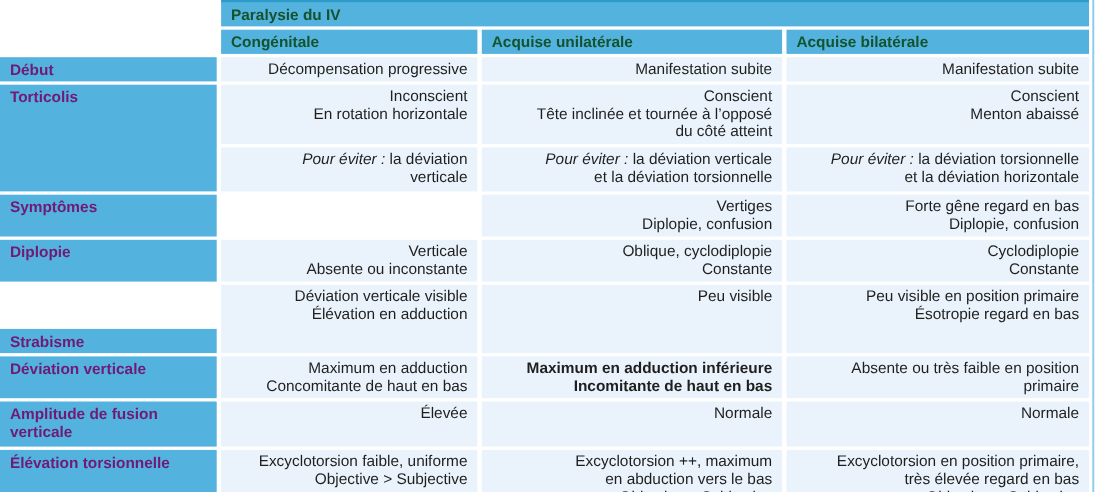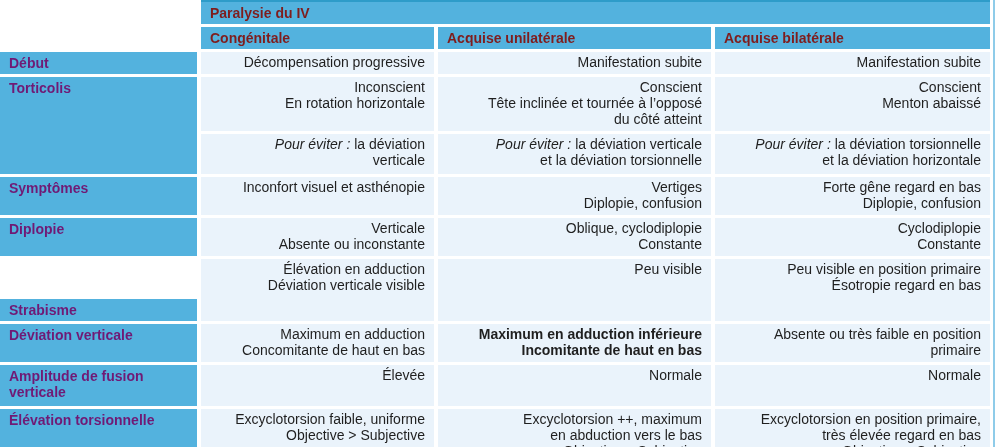--- a/index.html
+++ b/index.html
@@ -25,21 +25,21 @@
   }
   .grid{
     display:grid;
     grid-template-columns:197px 233px 273px 1fr;
     gap:3px 4px;
     width:100%;
     background:#ffffff;
   }
   .band{
     background:var(--blue);
-    color:#7f1d1d;
+    color:#14532d;
     font-weight:bold;
     font-size:14px;
     line-height:16px;
     padding:3px 9px;
   }
   .title-cell{
     grid-column:2 / 5;
     grid-row:1;
     border-top:2px solid var(--bordertop);
     min-height:24px;
@@ -102,23 +102,20 @@
       </div>
       <div class="cell" style="grid-area: 5 / 3; min-height: 40px;">
         <div class="line"><i>Pour éviter : </i>la déviation verticale</div>
         <div class="line">et la déviation torsionnelle</div>
       </div>
       <div class="cell" style="grid-area: 5 / 4; min-height: 40px;">
         <div class="line"><i>Pour éviter : </i>la déviation torsionnelle</div>
         <div class="line">et la déviation horizontale</div>
       </div>
       <div class="label" style="grid-area: 6 / 1 / span 1;">Symptômes</div>
-      <div class="cell" style="grid-area: 6 / 2; min-height: 35px;">
-        <div class="line">Inconfort visuel et asthénopie</div>
-      </div>
       <div class="cell" style="grid-area: 6 / 3; min-height: 35px;">
         <div class="line">Vertiges</div>
         <div class="line">Diplopie, confusion</div>
       </div>
       <div class="cell" style="grid-area: 6 / 4; min-height: 35px;">
         <div class="line">Forte gêne regard en bas</div>
         <div class="line">Diplopie, confusion</div>
       </div>
       <div class="label" style="grid-area: 7 / 1 / span 1;">Diplopie</div>
       <div class="cell" style="grid-area: 7 / 2; min-height: 36px;">
@@ -128,22 +125,22 @@
       <div class="cell" style="grid-area: 7 / 3; min-height: 36px;">
         <div class="line">Oblique, cyclodiplopie</div>
         <div class="line">Constante</div>
       </div>
       <div class="cell" style="grid-area: 7 / 4; min-height: 36px;">
         <div class="line">Cyclodiplopie</div>
         <div class="line">Constante</div>
       </div>
       <div class="label" style="grid-area: 8 / 1 / span 1; margin-top: 40px;">Strabisme</div>
       <div class="cell" style="grid-area: 8 / 2; min-height: 36px;">
+        <div class="line">Déviation verticale visible</div>
         <div class="line">Élévation en adduction</div>
-        <div class="line">Déviation verticale visible</div>
       </div>
       <div class="cell" style="grid-area: 8 / 3; min-height: 36px;">
         <div class="line">Peu visible</div>
       </div>
       <div class="cell" style="grid-area: 8 / 4; min-height: 36px;">
         <div class="line">Peu visible en position primaire</div>
         <div class="line">Ésotropie regard en bas</div>
       </div>
       <div class="label" style="grid-area: 9 / 1 / span 1;">Déviation verticale</div>
       <div class="cell" style="grid-area: 9 / 2; min-height: 33px;">

